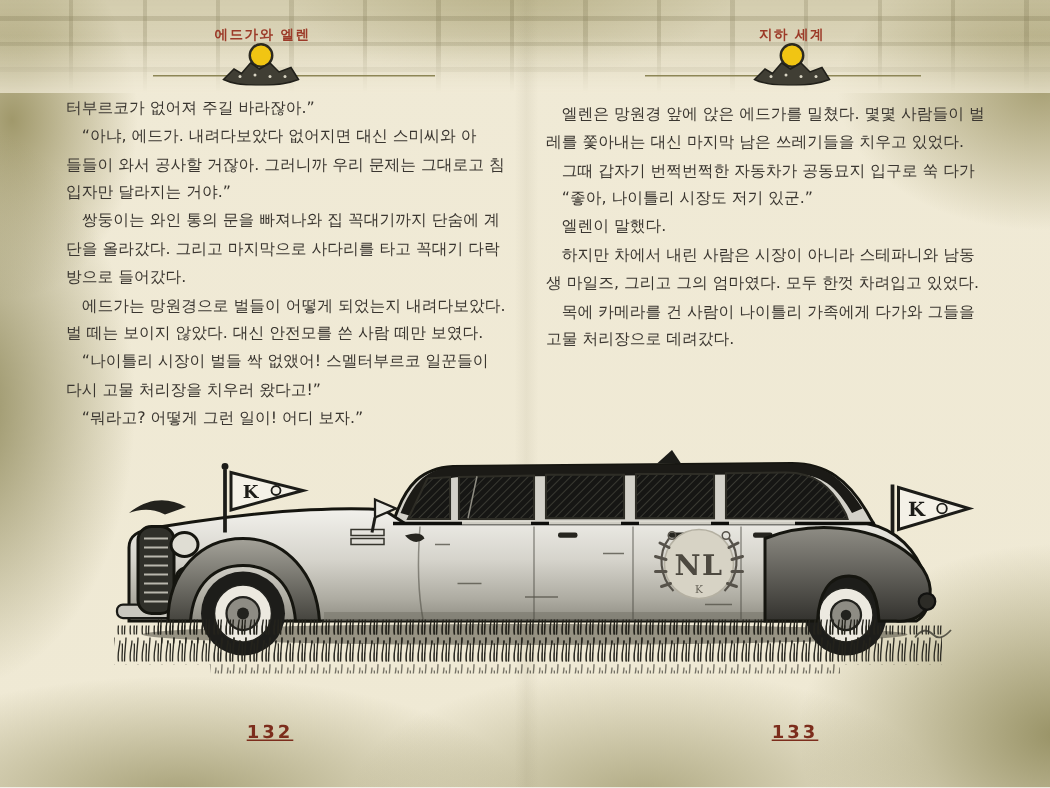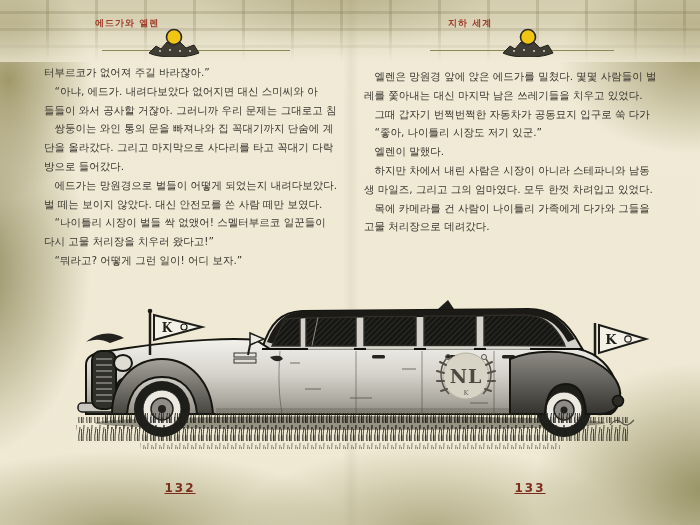--- a/index.html
+++ b/index.html
@@ -22,21 +22,21 @@
       linear-gradient(to bottom, rgba(240,234,214,0) 0%, rgba(240,234,214,0) 38%, rgba(240,234,214,1) 100%),
       repeating-linear-gradient(90deg, rgba(110,102,64,0) 0 46px, rgba(110,102,64,.30) 46px 49px),
       repeating-linear-gradient(0deg, rgba(110,102,64,0) 0 14px, rgba(110,102,64,.30) 14px 17px),
       linear-gradient(rgba(164,156,108,.5), rgba(164,156,108,.22));
   }
   .gutter{
     position:absolute;left:343px;top:0;width:16px;height:525px;
     background:linear-gradient(90deg, rgba(120,112,80,0), rgba(120,112,80,.08), rgba(120,112,80,0));
   }
   .head-title{
-    position:absolute;top:17px;width:160px;text-align:left;
+    position:absolute;top:17px;width:160px;text-align:center;
     font-size:9px;font-weight:bold;color:#9c3a28;letter-spacing:1px;
   }
   .head-title.l{left:95px;} .head-title.r{left:448px;}
   .head-rule{position:absolute;top:50px;height:1px;background:#8d8656;}
   .head-rule.l{left:102px;width:188px;} .head-rule.r{left:430px;width:184px;}
   .emblem{position:absolute;top:27px;width:56px;height:30px;}
   .emblem.l{left:146px;} .emblem.r{left:500px;}
   .textcol{position:absolute;width:308px;}
   .textcol.l{left:44px;top:63px;} .textcol.r{left:364px;top:67px;}
   .line{
@@ -77,20 +77,21 @@
     <circle cx="14" cy="24" r="1" fill="#d9d5c4"></circle>
       <circle cx="24" cy="23" r="1" fill="#d9d5c4"></circle>
     <circle cx="34" cy="24" r="1" fill="#d9d5c4"></circle>
       <circle cx="44" cy="24" r="1" fill="#d9d5c4"></circle>
   </svg>
 
   <div class="textcol l">
     <div class="line">터부르코가 없어져 주길 바라잖아.”</div>
     <div class="line">　“아냐, 에드가. 내려다보았다 없어지면 대신 스미씨와 아</div>
     <div class="line">들들이 와서 공사할 거잖아. 그러니까 우리 문제는 그대로고 침</div>
+    <div class="line">입자만 달라지는 거야.”</div>
     <div class="line">　쌍둥이는 와인 통의 문을 빠져나와 집 꼭대기까지 단숨에 계</div>
     <div class="line">단을 올라갔다. 그리고 마지막으로 사다리를 타고 꼭대기 다락</div>
     <div class="line">방으로 들어갔다.</div>
     <div class="line">　에드가는 망원경으로 벌들이 어떻게 되었는지 내려다보았다.</div>
     <div class="line">벌 떼는 보이지 않았다. 대신 안전모를 쓴 사람 떼만 보였다.</div>
     <div class="line">　“나이틀리 시장이 벌들 싹 없앴어! 스멜터부르코 일꾼들이</div>
     <div class="line">다시 고물 처리장을 치우러 왔다고!”</div>
     <div class="line">　“뭐라고? 어떻게 그런 일이! 어디 보자.”</div>
   </div>
 

